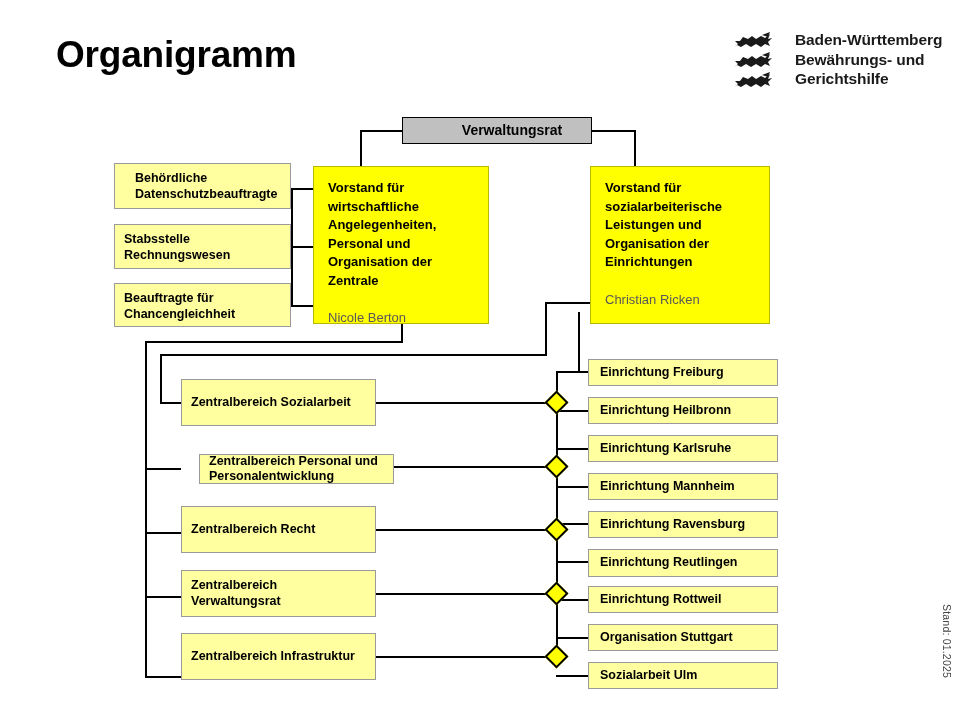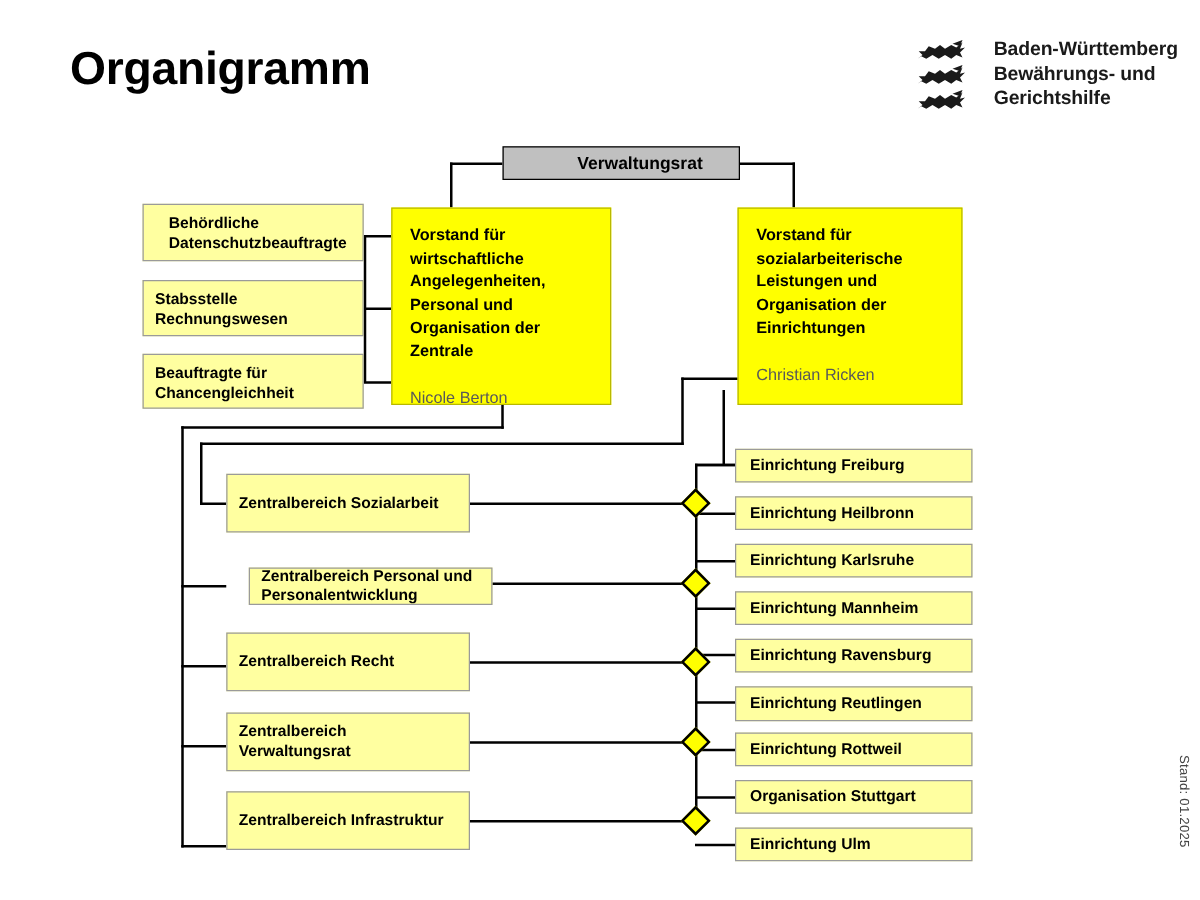--- a/index.html
+++ b/index.html
@@ -269,18 +269,18 @@
   <div class="box box-facility" style="left:588px; top:549px; width:190px; height:28px;">
     <span>Einrichtung Reutlingen</span>
   </div>
   <div class="box box-facility" style="left:588px; top:586px; width:190px; height:27px;">
     <span>Einrichtung Rottweil</span>
   </div>
   <div class="box box-facility" style="left:588px; top:624px; width:190px; height:27px;">
     <span>Organisation Stuttgart</span>
   </div>
   <div class="box box-facility" style="left:588px; top:662px; width:190px; height:27px;">
-    <span>Einrichtung Ulm</span>
+    <span>Sozialarbeit Ulm</span>
   </div>
 
   <div class="stand">Stand: 01.2025</div>
 
 </div>
 
 </body></html>

